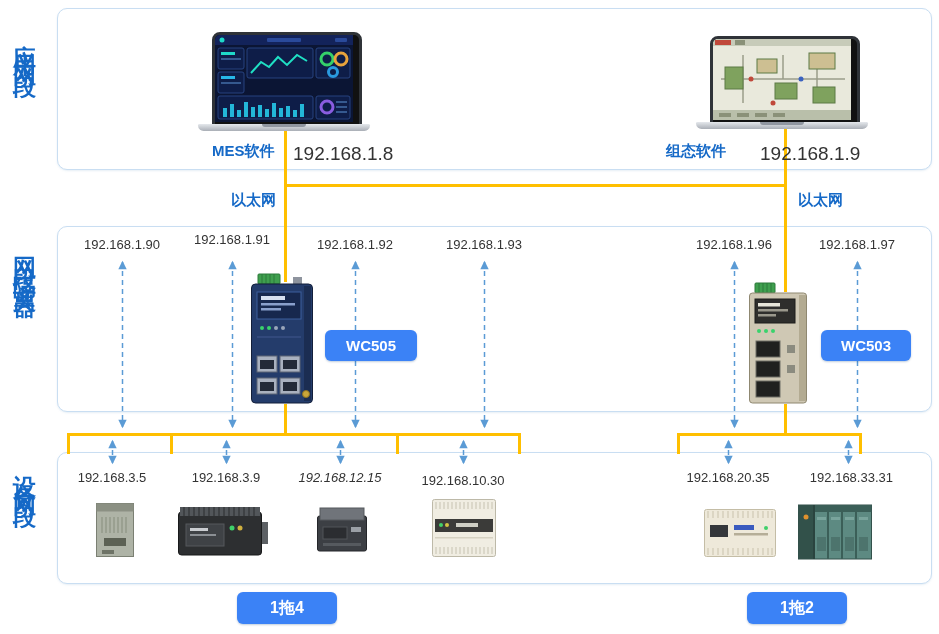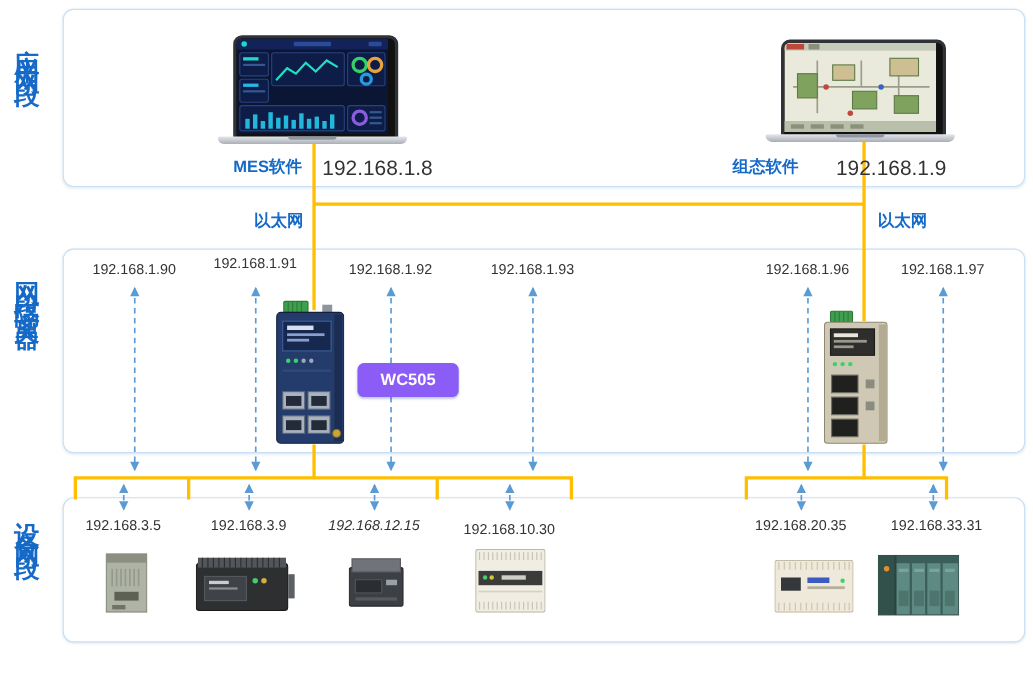--- a/index.html
+++ b/index.html
@@ -6,21 +6,21 @@
   body{font-family:"Liberation Sans","DejaVu Sans",sans-serif;}
   .canvas{position:relative;width:939px;height:634px;background:#fff;overflow:hidden;}
   .abs{position:absolute;}
   .section{position:absolute;border:1px solid #c9def2;border-radius:10px;background:#fff;
            box-shadow:0 1px 2px rgba(160,190,220,.25);}
   .vlabel{position:absolute;writing-mode:vertical-lr;text-orientation:upright;
           color:#1569c7;font-size:23px;font-weight:700;letter-spacing:10px;line-height:1;}
   .ip{position:absolute;font-size:13px;color:#333;text-align:center;white-space:nowrap;}
   .blue-label{position:absolute;color:#1569c7;font-weight:700;white-space:nowrap;font-size:15px;}
   .ip-inline{position:absolute;font-size:19px;color:#333;white-space:nowrap;}
-  .badge{position:absolute;background:#8b5cf6;color:#fff;font-weight:700;border-radius:6px;
+  .badge{position:absolute;background:#3b82f6;color:#fff;font-weight:700;border-radius:6px;
          display:flex;align-items:center;justify-content:center;font-size:15px;
          box-shadow:0 1px 2px rgba(0,60,120,.25);}
   .laptop-screen{position:absolute;border:3px solid #2f3338;border-bottom-width:2px;
                  border-radius:8px 8px 2px 2px;background:#111;overflow:hidden;}
   .laptop-base{position:absolute;height:7px;background:linear-gradient(#e5e8ec,#a9aeb6);
                border-radius:2px 2px 8px 8px;}
   .laptop-base::after{content:"";position:absolute;left:50%;transform:translateX(-50%);top:0;
                width:44px;height:3px;background:#9096a0;border-radius:0 0 5px 5px;}
   .overlay{position:absolute;left:0;top:0;pointer-events:none;}
   svg{display:block;}
@@ -204,20 +204,21 @@
         <rect x="7" y="60" width="24" height="16"></rect>
         <rect x="7" y="80" width="24" height="16"></rect>
         <rect x="7" y="100" width="24" height="16"></rect>
       </g>
       <g fill="#8b8b7f">
         <rect x="38" y="64" width="8" height="8"></rect>
           <rect x="38" y="84" width="8" height="8"></rect>
       </g>
     </svg>
   </div>
+  <div class="badge" style="left:821px;top:330px;width:90px;height:31px;">WC503</div>
 
   <div class="ip" style="left:67px;top:470px;width:90px;">192.168.3.5</div>
   <div class="ip" style="left:181px;top:470px;width:90px;">192.168.3.9</div>
   <div class="ip" style="left:295px;top:470px;width:90px;font-style:italic;">192.168.12.15</div>
   <div class="ip" style="left:418px;top:473px;width:90px;">192.168.10.30</div>
   <div class="ip" style="left:683px;top:470px;width:90px;">192.168.20.35</div>
   <div class="ip" style="left:803px;top:470px;width:90px;text-align:right;">192.168.33.31</div>
 
   <div class="abs" style="left:96px;top:503px;width:38px;height:54px;">
     <svg width="38" height="54" viewBox="0 0 38 54">
@@ -289,14 +290,16 @@
       </g>
       <g fill="#4d746d">
         <rect x="19" y="34" width="9" height="14"></rect>
           <rect x="33" y="34" width="9" height="14"></rect>
         <rect x="47" y="34" width="9" height="14"></rect>
           <rect x="61" y="34" width="9" height="14"></rect>
       </g>
     </svg>
   </div>
 
+  <div class="badge" style="left:237px;top:592px;width:100px;height:32px;font-size:16px;">1拖4</div>
+  <div class="badge" style="left:747px;top:592px;width:100px;height:32px;font-size:16px;">1拖2</div>
 
 </div>
 
 </body></html>

